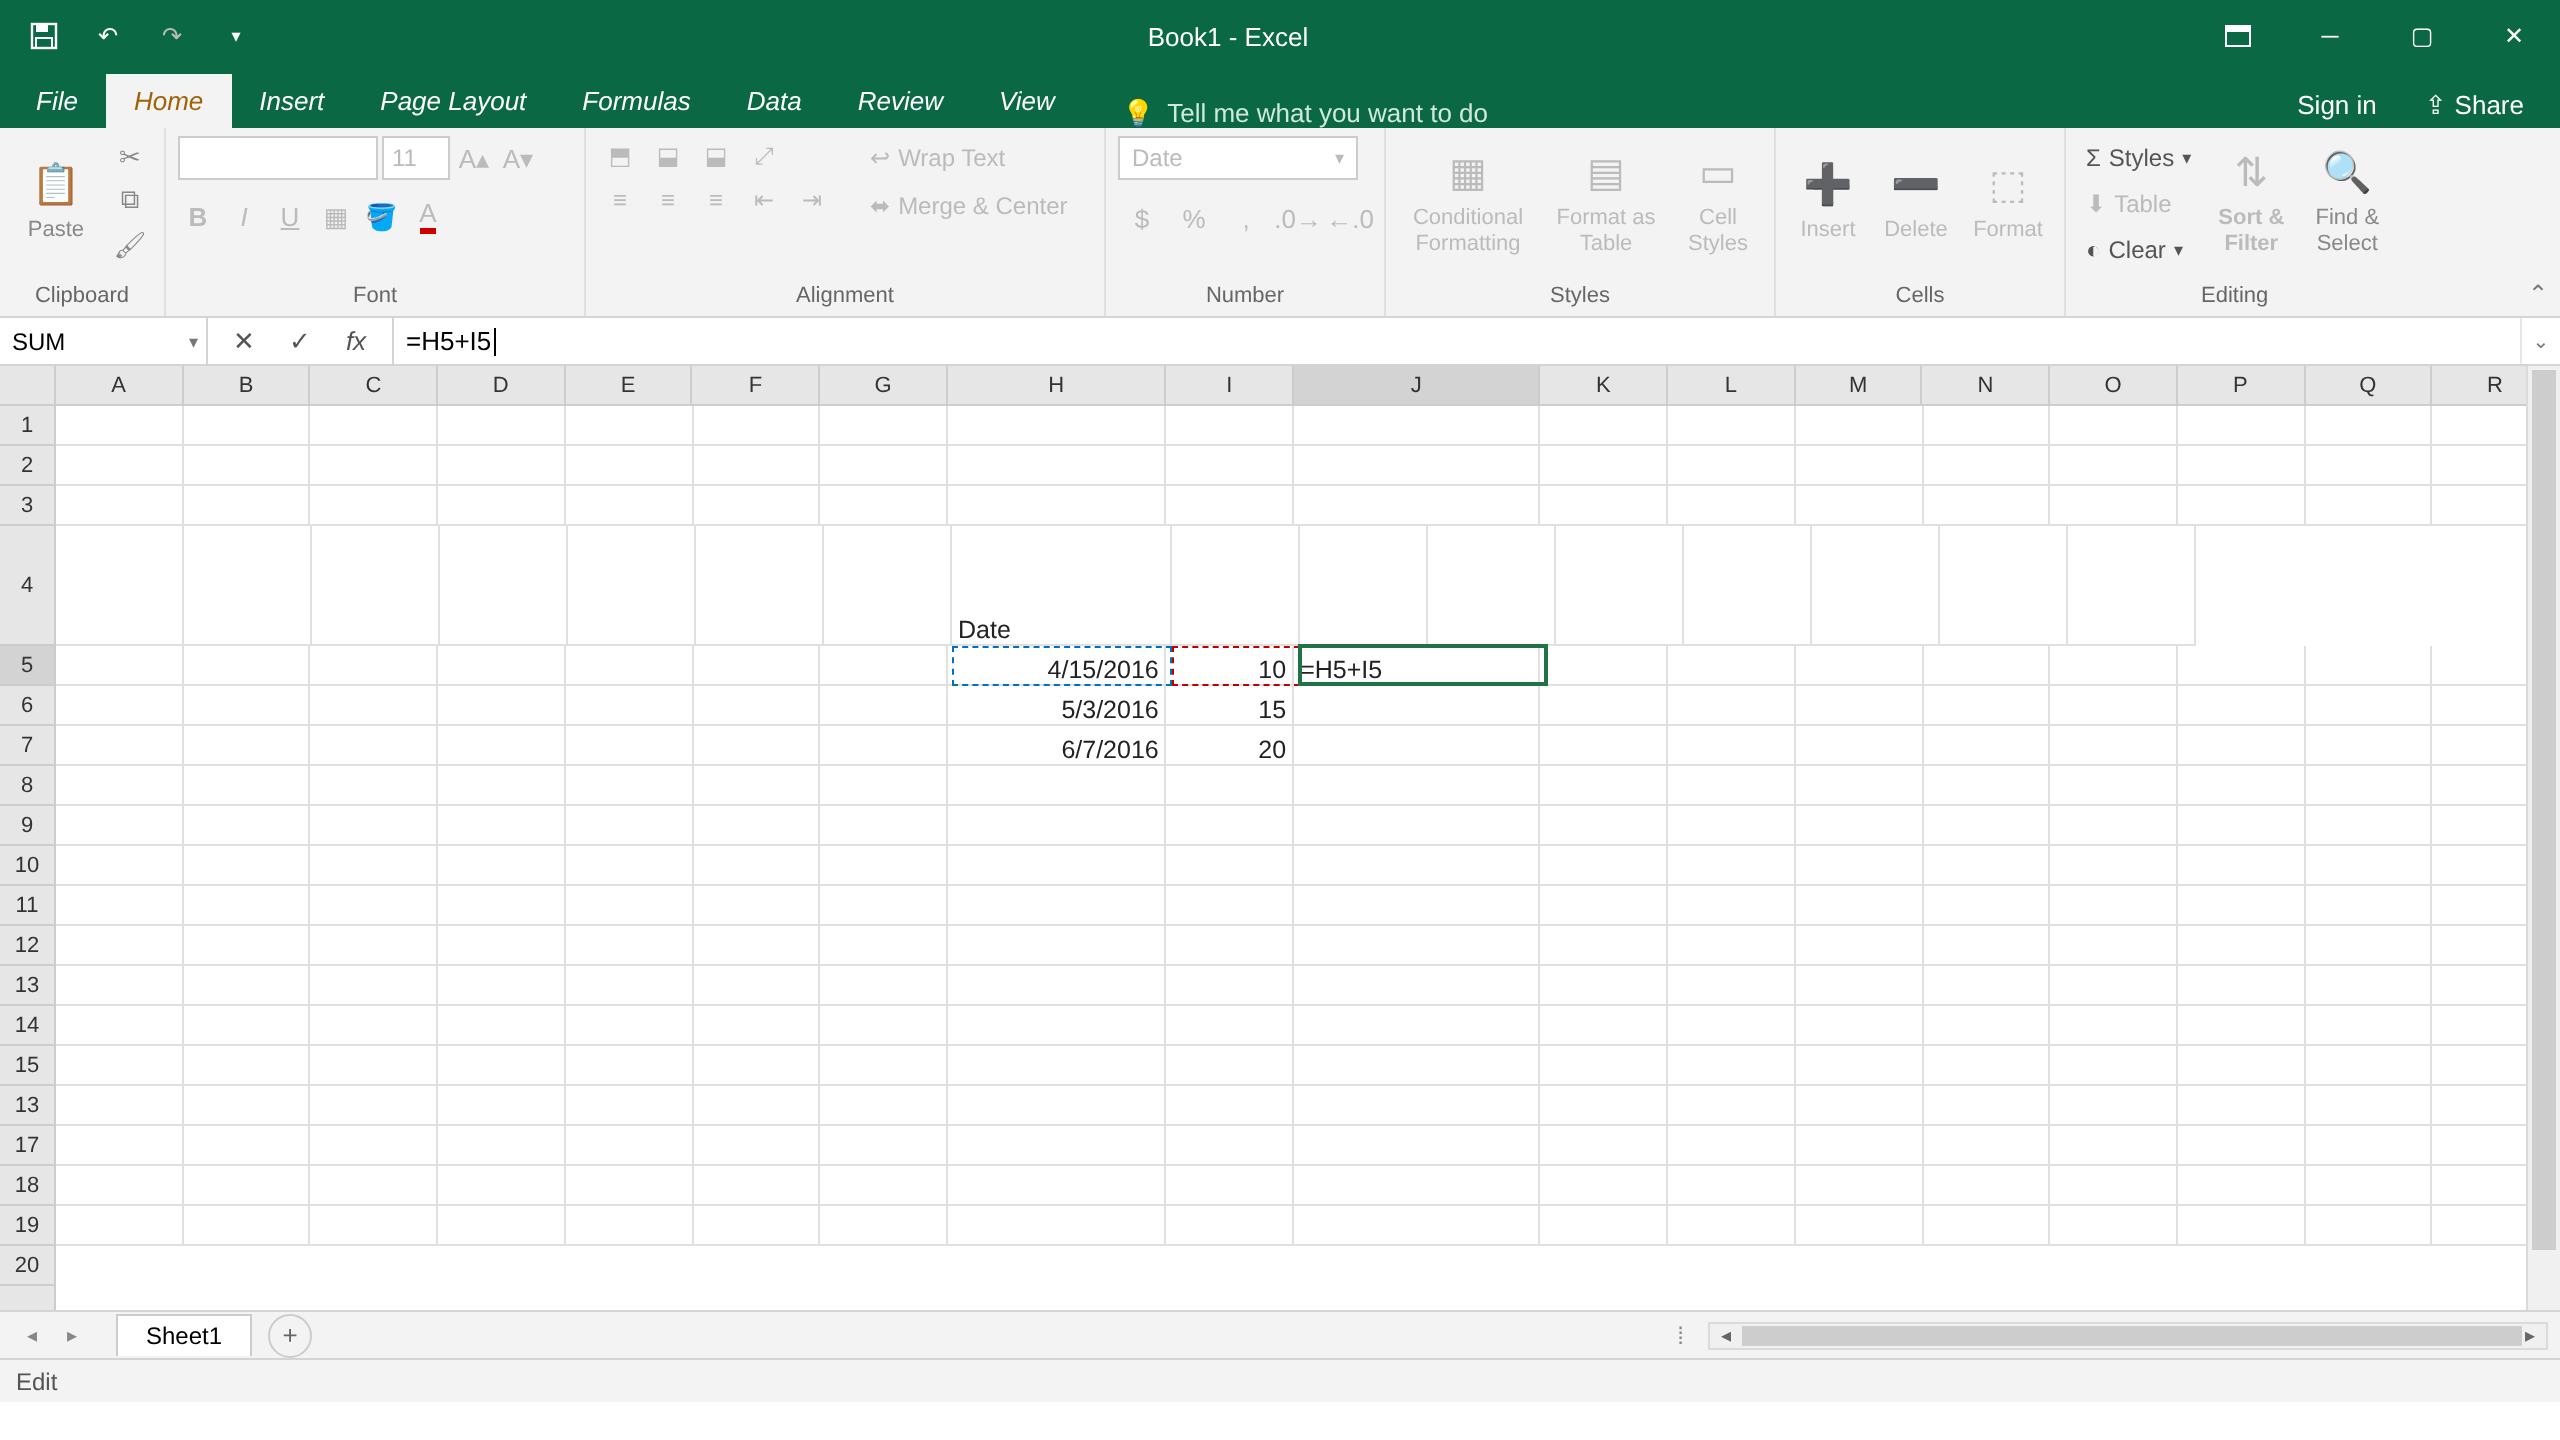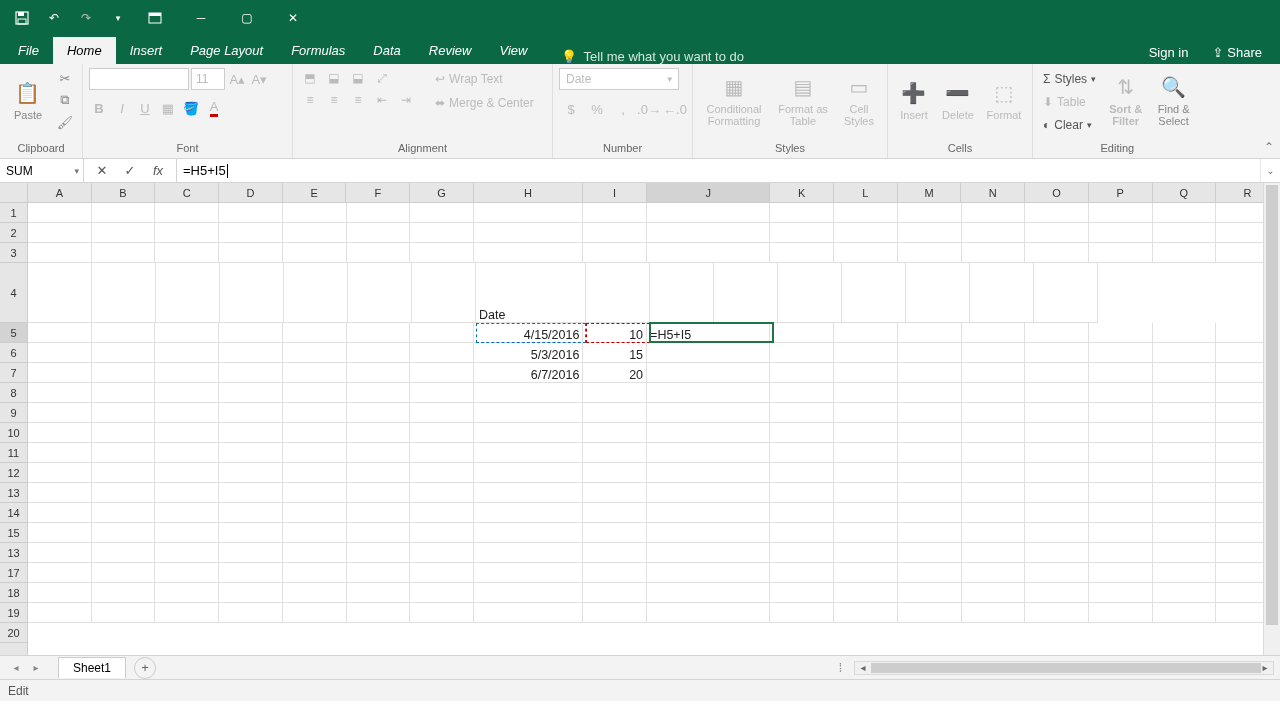--- a/index.html
+++ b/index.html
@@ -9,21 +9,21 @@
 .titlebar { height: 36px; background: #0a6845; display: flex; align-items: center; color: #fff; }
 .titlebar .qat { display: flex; align-items: center; gap: 4px; padding-left: 8px; }
 .titlebar .qat .qat-btn { width: 28px; height: 28px; display: flex; align-items: center; justify-content: center; color: #fff; }
 .titlebar .title { flex: 1; text-align: center; font-size: 13px; }
 .titlebar .win-controls { display: flex; }
 .titlebar .win-controls .win-btn { width: 46px; height: 36px; display: flex; align-items: center; justify-content: center; color: #fff; }
 
 
 .ribbon-tabs { height: 28px; background: #0a6845; display: flex; align-items: flex-end; padding-left: 4px; }
 .ribbon-tabs .tab { padding: 6px 14px; color: #fff; font-size: 13px; cursor: pointer; font-style: italic; }
-.ribbon-tabs .tab.active { background: #f3f3f3; color: #000000; }
+.ribbon-tabs .tab.active { background: #f3f3f3; color: #a16207; }
 .ribbon-tabs .tab.file { background: #0a6845; color: #fff; }
 .ribbon-tabs .tell-me { flex: 1; display: flex; align-items: center; color: #d0e8dd; padding-left: 20px; font-size: 13px; gap: 6px; }
 .ribbon-tabs .right-tabs { display: flex; align-items: center; margin-right: 8px; gap: 4px; }
 .ribbon-tabs .signin { color: #fff; padding: 4px 10px; font-size: 13px; }
 .ribbon-tabs .share { color: #fff; padding: 4px 10px; font-size: 13px; display: flex; align-items: center; gap: 4px; }
 
 
 .ribbon { height: 95px; background: #f3f3f3; border-bottom: 1px solid #d4d4d4; display: flex; position: relative; }
 .ribbon-group { border-right: 1px solid #e0e0e0; padding: 4px 6px 2px 6px; display: flex; flex-direction: column; }
 .ribbon-group-content { flex: 1; display: flex; align-items: flex-start; gap: 4px; }
@@ -53,21 +53,21 @@
 .num-btn { width: 24px; height: 22px; display: flex; align-items: center; justify-content: center; color: #aaa; font-size: 13px; }
 
 .styles-btns { display: flex; gap: 4px; }
 .editing-col { display: flex; flex-direction: column; gap: 1px; }
 .editing-item { display: flex; align-items: center; gap: 4px; font-size: 12px; color: #555; height: 22px; padding: 0 4px; }
 
 .collapse-ribbon { position: absolute; right: 6px; bottom: 4px; color: #777; font-size: 12px; }
 
 
 .formula-row { height: 24px; border-bottom: 1px solid #d4d4d4; display: flex; align-items: stretch; background: #fff; }
-.name-box { width: 84px; border-right: 1px solid #d4d4d4; display: flex; align-items: center; padding: 0 6px; font-size: 12px; position: relative; }
+.name-box { width: 104px; border-right: 1px solid #d4d4d4; display: flex; align-items: center; padding: 0 6px; font-size: 12px; position: relative; }
 .name-box .dd { position: absolute; right: 4px; color: #777; font-size: 9px; }
 .fx-btns { display: flex; align-items: center; border-right: 1px solid #d4d4d4; padding: 0 4px; }
 .fx-btn { width: 28px; display: flex; align-items: center; justify-content: center; color: #555; font-size: 13px; }
 .fx-icon { width: 28px; display: flex; align-items: center; justify-content: center; color: #555; font-style: italic; font-size: 13px; }
 .formula-input { flex: 1; padding: 0 6px; font-size: 13px; display: flex; align-items: center; position: relative; }
 .formula-input .cursor { display: inline-block; width: 1px; height: 14px; background: #000; margin-left: 1px; vertical-align: middle; animation: blink 1s step-end infinite; }
 .formula-expand { width: 20px; display: flex; align-items: center; justify-content: center; color: #777; font-size: 10px; border-left: 1px solid #e8e8e8; }
 @keyframes blink { 50% { opacity: 0; } }
 
 
@@ -129,20 +129,21 @@
         <svg width="14" height="14" viewBox="0 0 14 14">
           <rect x="1" y="1" width="12" height="12" fill="none" stroke="#fff" stroke-width="1.2"></rect>
           <rect x="3" y="1" width="6" height="4" fill="#fff"></rect>
           <rect x="3" y="8" width="8" height="5" fill="none" stroke="#fff" stroke-width="1"></rect>
         </svg>
       </div>
     <div class="qat-btn">↶</div>
     <div class="qat-btn disabled">↷</div>
     <div class="qat-btn" style="font-size:9px;">▾</div>
   </div>
+  <div class="title">Book1 - Excel</div>
   <div class="win-controls">
     <div class="win-btn">
         <svg width="14" height="12">
           <rect x="1" y="1" width="12" height="10" fill="none" stroke="#fff"></rect>
           <rect x="1" y="1" width="12" height="3" fill="#fff"></rect>
         </svg>
       </div>
     <div class="win-btn">─</div>
     <div class="win-btn">▢</div>
     <div class="win-btn">✕</div>

